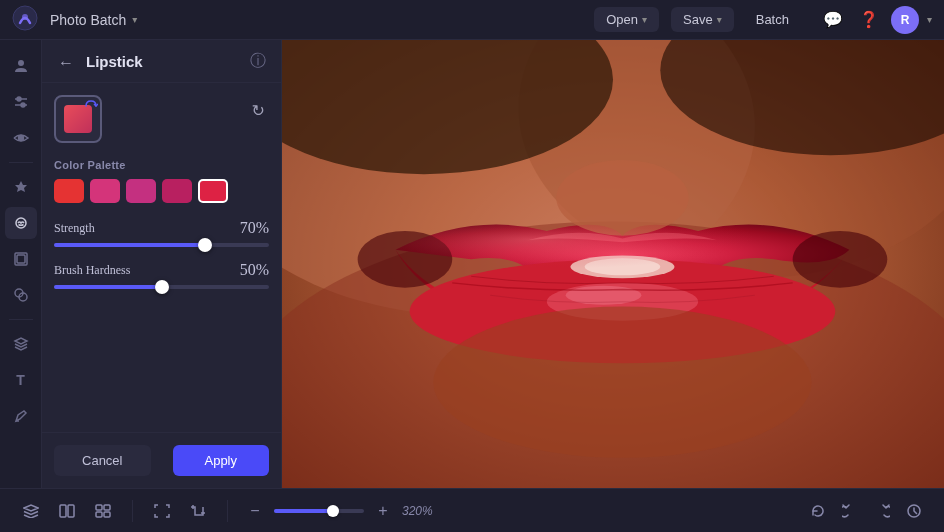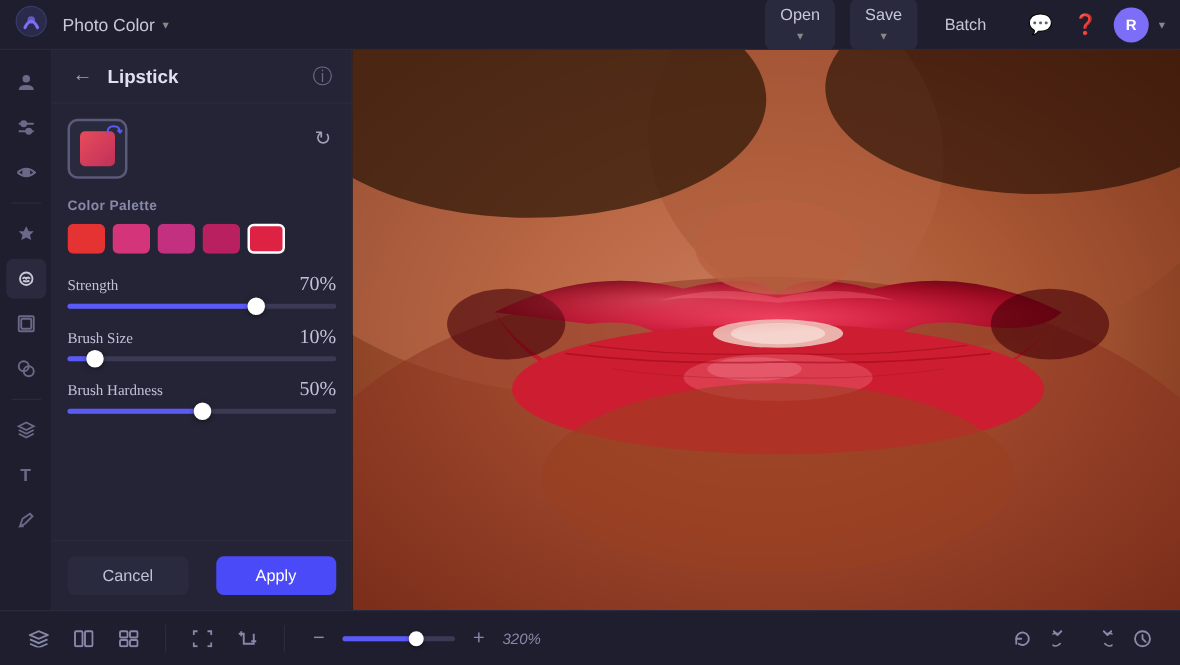--- a/index.html
+++ b/index.html
@@ -42,21 +42,20 @@
       display: flex;
       align-items: center;
       gap: 4px;
       background: #2a2a3e;
       border: none;
       color: #c8c8d8;
       font-size: 13px;
       padding: 5px 12px;
       border-radius: 6px;
       cursor: pointer;
-      flex-direction: column;
     }
     .topbar-btn .chevron { font-size: 10px; color: #888; }
     .topbar-batch {
       background: transparent;
       border: none;
       color: #c8c8d8;
       font-size: 13px;
       padding: 5px 10px;
       border-radius: 6px;
       cursor: pointer;
@@ -445,21 +444,21 @@
 
   <div>
     <svg width="26" height="26" viewBox="0 0 26 26">
       <circle cx="13" cy="13" r="12" fill="#2a2a4a" stroke="#3a3a6a" stroke-width="1"></circle>
       <path d="M8 18 Q13 8 18 18" stroke="#7c6ef7" stroke-width="2.5" fill="none" stroke-linecap="round"></path>
       <circle cx="13" cy="12" r="3" fill="#7c6ef7" opacity="0.7"></circle>
     </svg>
   </div>
 
   <div class="topbar-title">
-    <span>Photo Color</span>
+    <span>Photo Batch</span>
     <span class="chevron">▾</span>
   </div>
 
   <div class="topbar-spacer"></div>
 
   <button class="topbar-btn">
     <span>Open</span>
     <span class="chevron">▾</span>
   </button>
 
@@ -579,30 +578,20 @@
         <div class="slider-header">
           <span class="slider-label">Strength</span>
           <span class="slider-value">70%</span>
         </div>
         <div class="slider-track">
           <div class="slider-fill" style="width:70%"></div>
           <div class="slider-thumb" style="left:70%"></div>
         </div>
       </div>
 
-      <div class="slider-row">
-        <div class="slider-header">
-          <span class="slider-label">Brush Size</span>
-          <span class="slider-value">10%</span>
-        </div>
-        <div class="slider-track">
-          <div class="slider-fill" style="width:10%"></div>
-          <div class="slider-thumb" style="left:10%"></div>
-        </div>
-      </div>
 
       <div class="slider-row">
         <div class="slider-header">
           <span class="slider-label">Brush Hardness</span>
           <span class="slider-value">50%</span>
         </div>
         <div class="slider-track">
           <div class="slider-fill" style="width:50%"></div>
           <div class="slider-thumb" style="left:50%"></div>
         </div>

